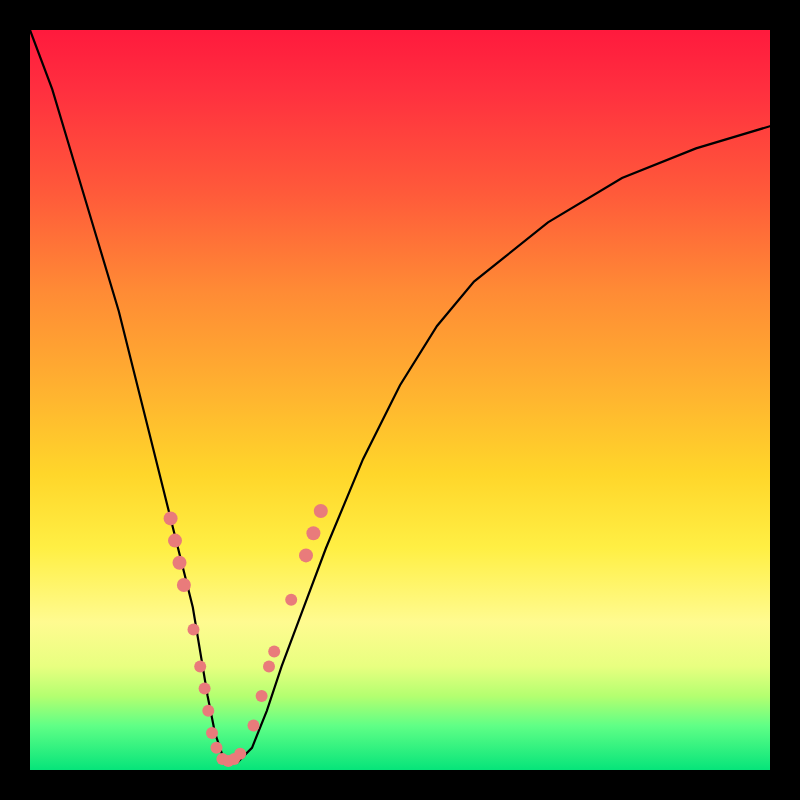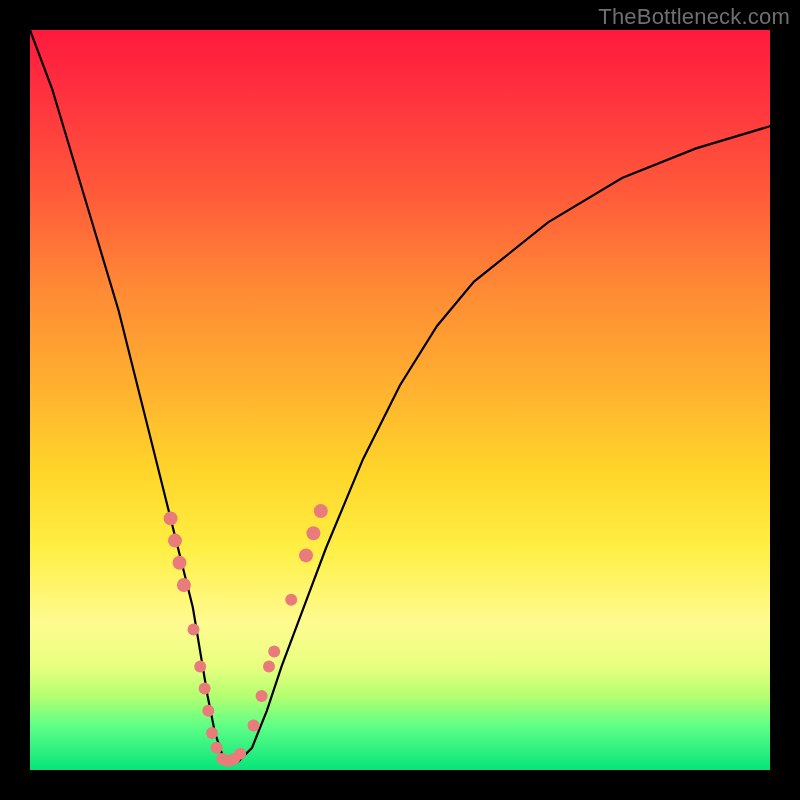--- a/index.html
+++ b/index.html
@@ -92,14 +92,13 @@
           <circle cx="231.6" cy="666.0" r="6" class="blob"></circle>
           <circle cx="239.0" cy="636.4" r="6" class="blob"></circle>
           <circle cx="244.2" cy="621.6" r="6" class="blob"></circle>
           <circle cx="261.2" cy="569.8" r="6" class="blob"></circle>
           <circle cx="276.0" cy="525.4" r="7" class="blob"></circle>
           <circle cx="283.4" cy="503.2" r="7" class="blob"></circle>
           <circle cx="290.8" cy="481.0" r="7" class="blob"></circle>
         </g>
     </svg>
   </div>
-  <div class="watermark">TheBottleneck.com</div>
 </div>
 
 </body></html>

